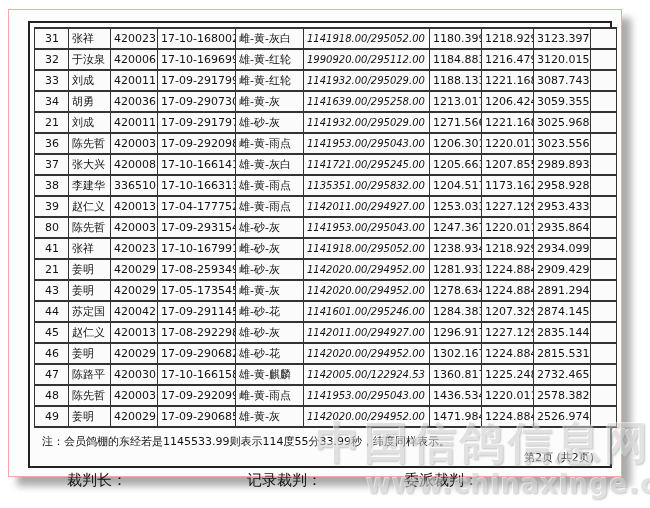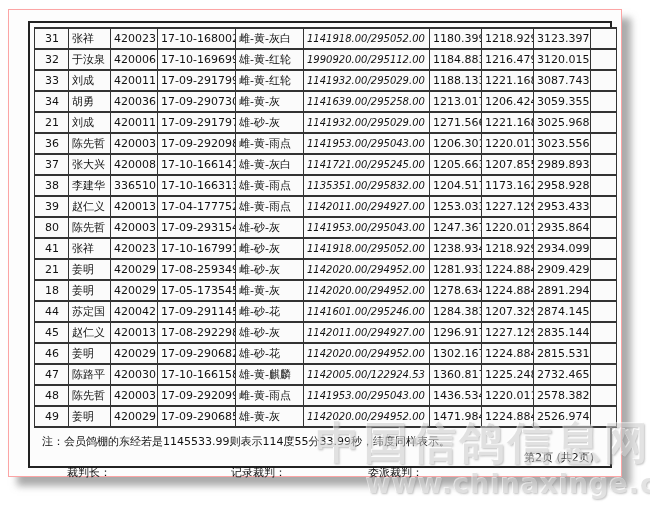--- a/index.html
+++ b/index.html
@@ -31,21 +31,21 @@
     overflow:hidden;white-space:nowrap;
     background:#fbfbfb;
   }
   table.results tr:last-child td{border-bottom-width:2px;margin-left:32px;}
   td.c-no{text-align:center;padding-left:0;}
   td.c-coordinates{font-size:10px;font-style:italic;}
   .note{
     margin:6px 0 16px 12px;font-size:11px;white-space:nowrap;
   }
   .referee-row{
-    margin-top:16px;font-size:11px;display:flex;
+    margin-top:22px;font-size:15px;display:flex;
   }
   .referee-row .ref1{margin-left:37px;}
   .referee-row .ref2{margin-left:120px;}
   .referee-row .ref3{margin-left:82px;}
   .page-indicator{
     position:absolute;right:16px;bottom:1px;font-size:11px;text-align:center;
   }
   .watermark{
     position:absolute;z-index:5;pointer-events:none;white-space:nowrap;
     font-weight:bold;color:#cfcfcf;opacity:0.58;
@@ -212,21 +212,21 @@
             <td class="c-assoc_no">420029</td>
             <td class="c-ring_no">17-08-259349</td>
             <td class="c-sex_eye_feather">雌-砂-灰</td>
             <td class="c-coordinates">1142020.00/294952.00</td>
             <td class="c-value1">1281.933</td>
             <td class="c-value2">1224.884</td>
             <td class="c-speed">2909.4293</td>
             <td class="c-blank"></td>
           </tr>
           <tr>
-            <td class="c-no">18</td>
+            <td class="c-no">43</td>
             <td class="c-name">姜明</td>
             <td class="c-assoc_no">420029</td>
             <td class="c-ring_no">17-05-173545</td>
             <td class="c-sex_eye_feather">雌-黄-灰</td>
             <td class="c-coordinates">1142020.00/294952.00</td>
             <td class="c-value1">1278.634</td>
             <td class="c-value2">1224.884</td>
             <td class="c-speed">2891.2940</td>
             <td class="c-blank"></td>
           </tr>

